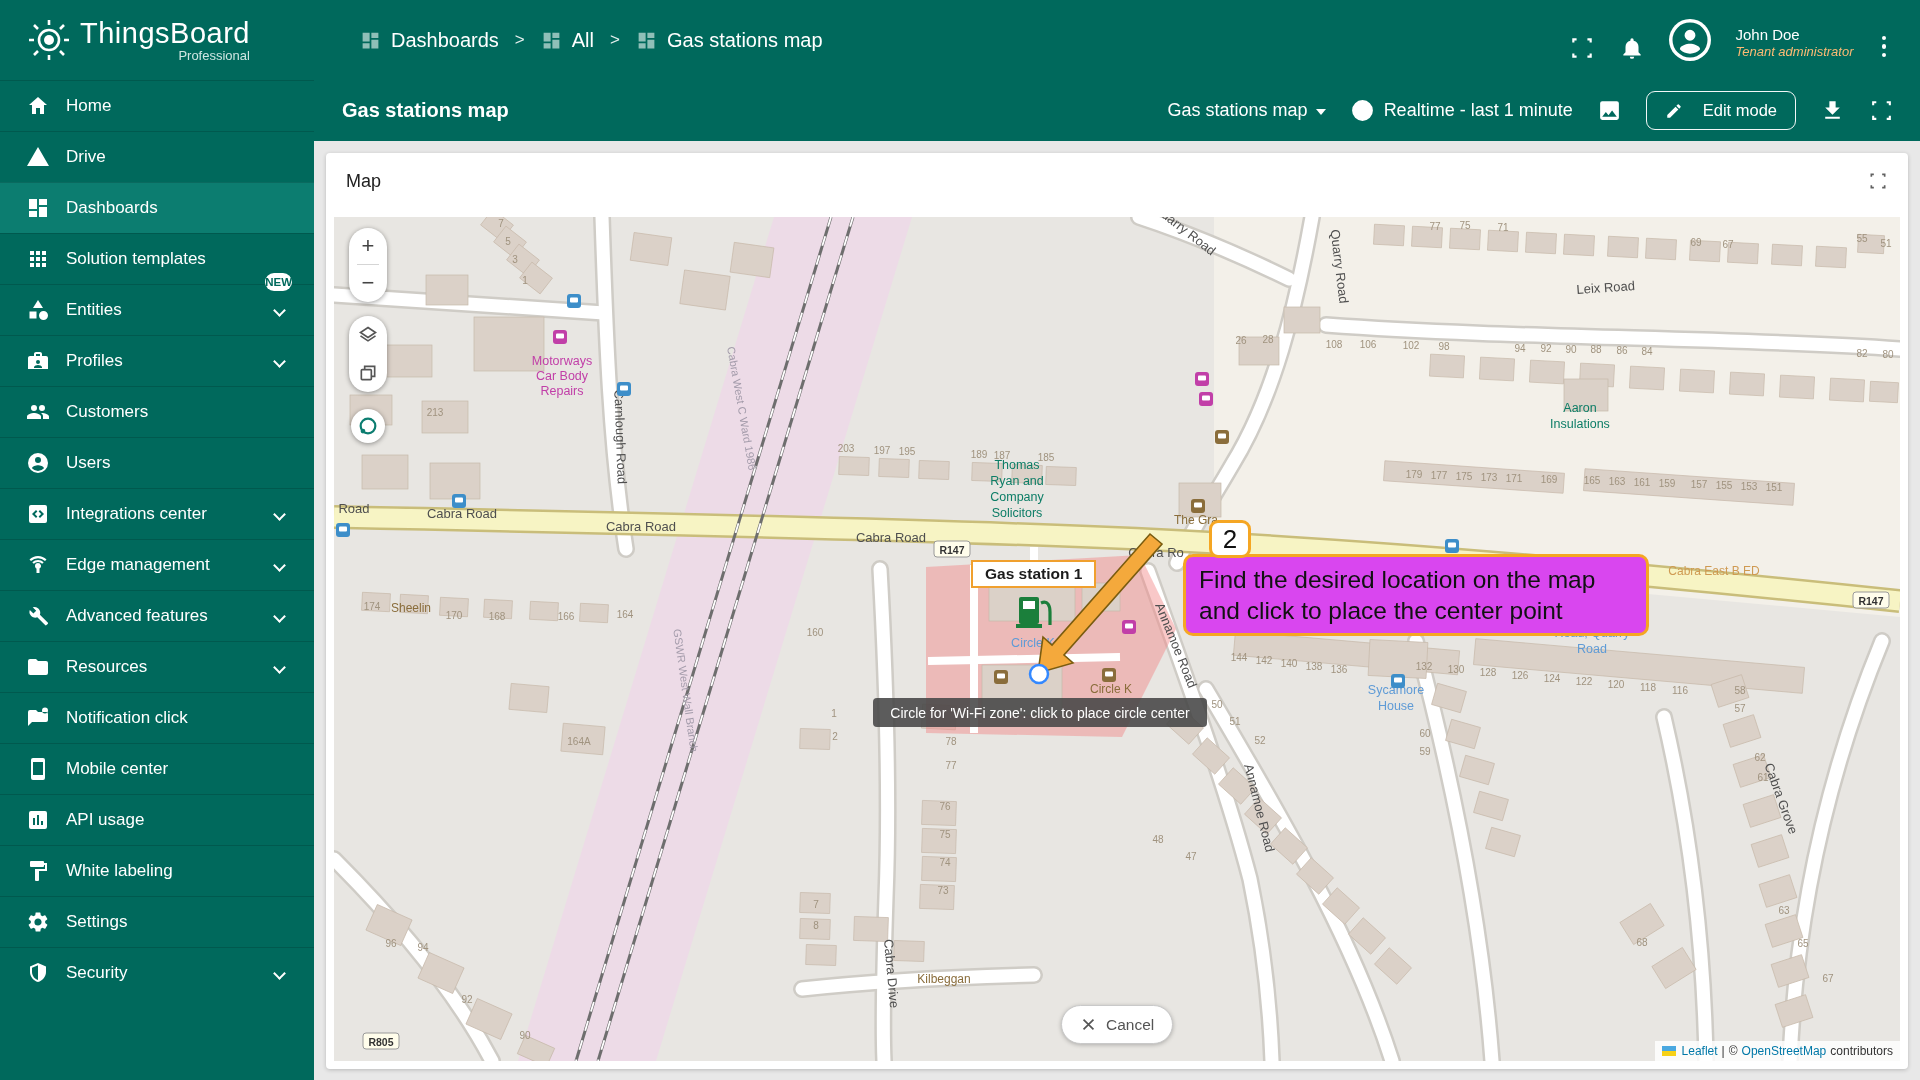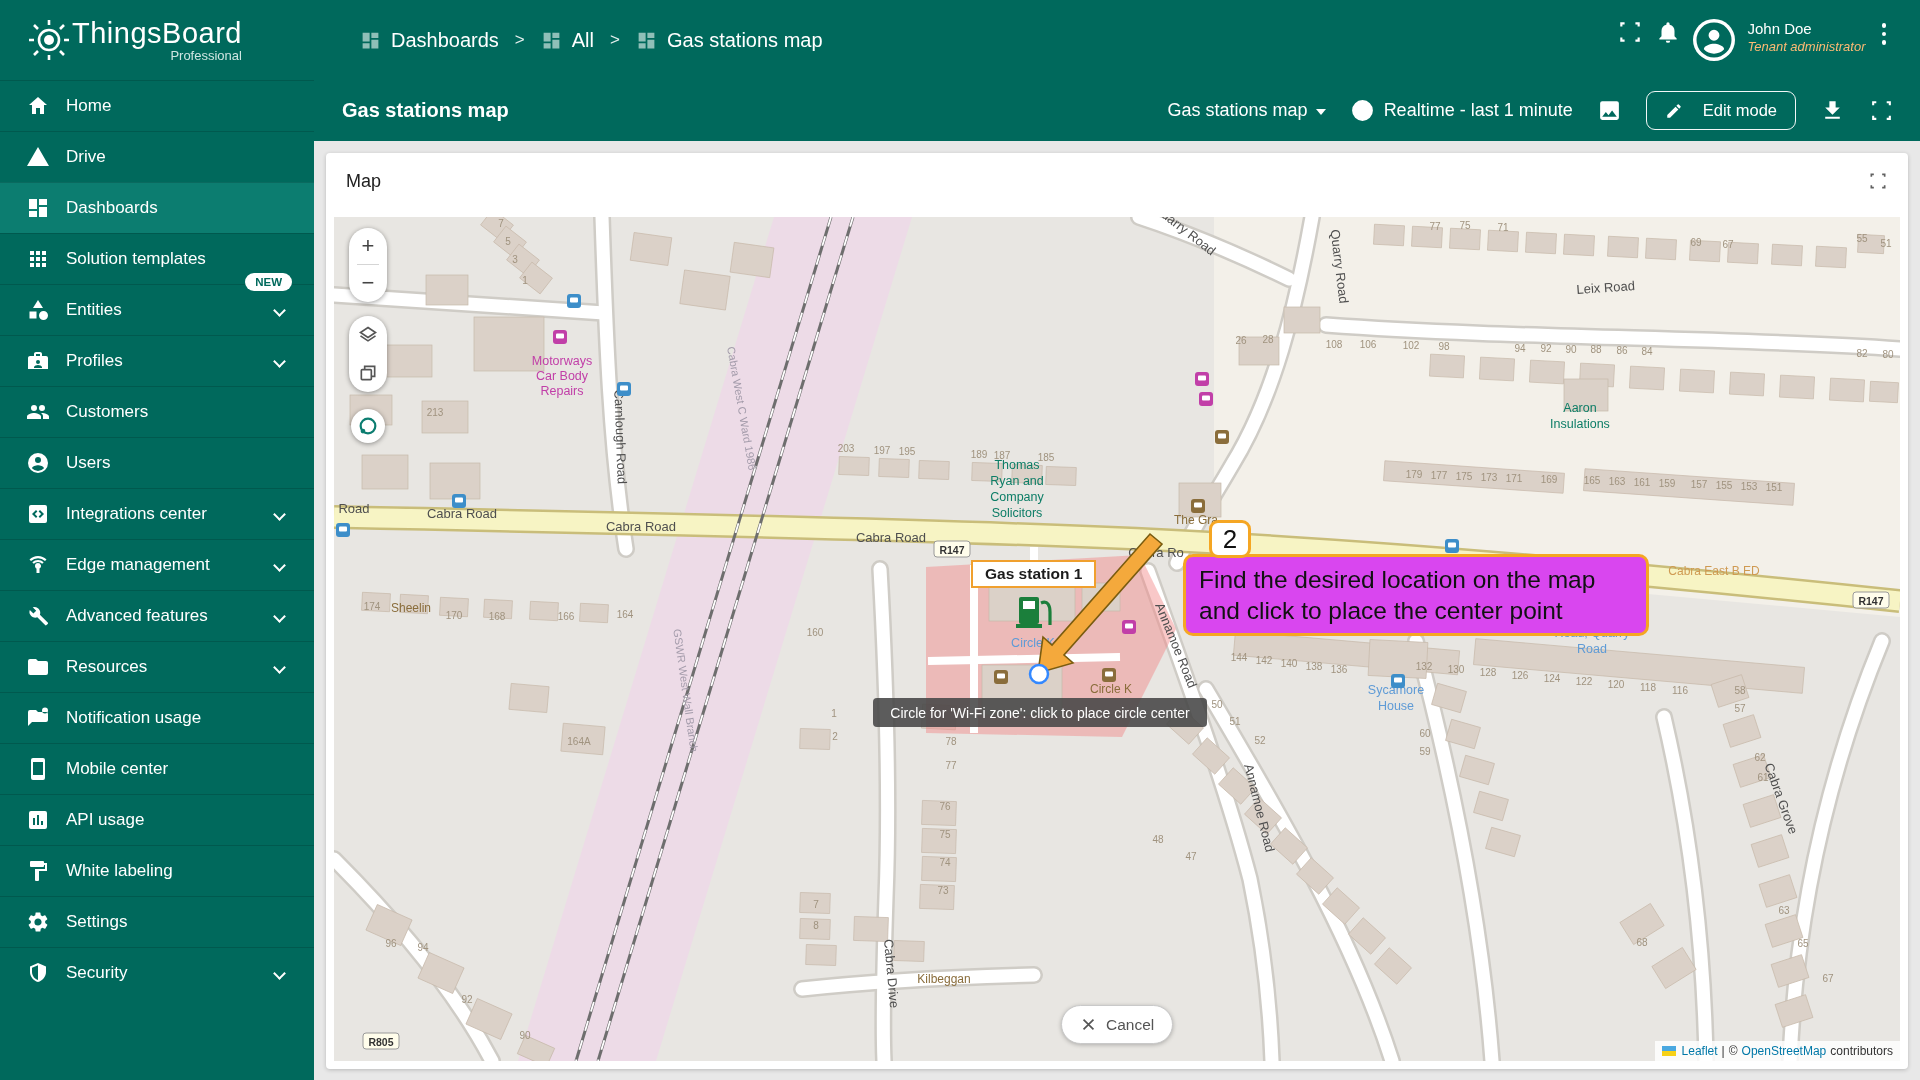--- a/index.html
+++ b/index.html
@@ -2,49 +2,49 @@
 <html><head>
 <meta charset="utf-8">
 <style>
   * { margin:0; padding:0; box-sizing:border-box; }
   html,body { width:1920px; height:1080px; overflow:hidden;
     font-family:"Liberation Sans", sans-serif; background:#e8e8e8; }
 
   
   .topbar { position:absolute; left:0; top:0; width:1920px; height:80px;
     background:#00695c; display:flex; align-items:center; color:#fff; z-index:30; }
-  .brand { display:flex; align-items:center; gap:0; padding-left:26px; width:300px; }
+  .brand { display:flex; align-items:center; gap:8px; padding-left:26px; width:300px; }
   .brand-text { display:flex; flex-direction:column; align-items:flex-end; }
   .brand-name { font-size:29px; font-weight:400; letter-spacing:.5px; }
   .brand-sub { font-size:13px; color:#cfe6e2; margin-top:-2px; }
   .breadcrumb { display:flex; align-items:center; gap:16px; margin-left:60px; font-size:20px; }
   .bc-item { display:flex; align-items:center; gap:10px; cursor:pointer; }
   .bc-ic svg { width:21px; height:21px; fill:#8fbfb8; display:block; }
   .bc-sep { color:rgba(255,255,255,.9); font-size:17px; }
-  .topbar-right { margin-left:auto; display:flex; align-items:flex-start; gap:12px; padding-right:30px; }
+  .topbar-right { margin-left:auto; display:flex; align-items:flex-end; gap:24px; padding-right:30px; }
   .tb-icon svg { width:26px; height:26px; fill:#fff; display:block; }
   .avatar { width:42px; height:42px; border-radius:50%; background:#fff; display:flex;
     align-items:center; justify-content:center; }
   .avatar svg { width:42px; height:42px; fill:#00695c; }
   .userblock { display:flex; flex-direction:column; line-height:1.3; }
   .user-name { font-size:15px; }
   .user-role { font-size:13px; color:#fdba74;font-style:italic; }
   .kebab { display:flex; flex-direction:column; gap:4px; padding:4px; }
   .kebab i { width:4.5px; height:4.5px; border-radius:50%; background:#fff; }
 
   
   .sidebar { position:absolute; left:0; top:80px; width:314px; height:1000px;
     background:#00695c; z-index:25; }
   .sb-item { height:51px; display:flex; align-items:center; padding-left:26px;
     color:#fff; font-size:17px; border-top:1px solid rgba(0,0,0,.15); cursor:pointer; }
   .sb-item.active { background:#0c7d70; }
   .sb-ic { width:24px; height:24px; margin-right:16px; flex:0 0 auto; }
   .sb-ic svg { width:24px; height:24px; fill:#fff; display:block; }
   .sb-badge { margin-left:auto; margin-right:22px; background:#fff; color:#00695c;
-    font-size:11.5px; font-weight:bold; padding:3px 10px; border-radius:10px;margin-top:45px; }
+    font-size:11.5px; font-weight:bold; padding:3px 0; border-radius:10px;margin-top:45px; }
   .sb-chev { width:9px; height:9px; border-right:2.5px solid #fff; border-bottom:2.5px solid #fff;
     transform:rotate(45deg); margin-left:auto; margin-right:30px; }
 
   
   .dash-toolbar { position:absolute; left:314px; top:80px; width:1606px; height:61px;
     background:#00695c; color:#fff; display:flex; align-items:center; z-index:20; }
   .dash-title { font-size:20px; font-weight:bold; margin-left:28px; }
   .dt-right { margin-left:auto; display:flex; align-items:center; gap:24px; padding-right:26px; }
   .dash-select { display:flex; align-items:center; gap:8px; font-size:18px; cursor:pointer; }
   .caret { width:0; height:0; border-left:5px solid transparent; border-right:5px solid transparent;
@@ -282,21 +282,21 @@
       </span>
       <span class="sb-label">Resources</span>
       <span class="sb-chev"></span>
     </div>
     <div class="sb-item">
       <span class="sb-ic">
         <svg viewBox="0 0 24 24">
           <path d="M20 6h-8l-2-2H4a2 2 0 0 0-2 2v14l4-4h14a2 2 0 0 0 2-2V8a2 2 0 0 0-2-2zM19 1.5a3 3 0 1 1 0 6 3 3 0 0 1 0-6z"></path>
         </svg>
       </span>
-      <span class="sb-label">Notification usage</span>
+      <span class="sb-label">Notification click</span>
     </div>
     <div class="sb-item">
       <span class="sb-ic">
         <svg viewBox="0 0 24 24">
           <path d="M17 1H7a2 2 0 0 0-2 2v18a2 2 0 0 0 2 2h10a2 2 0 0 0 2-2V3a2 2 0 0 0-2-2zm0 17H7V5h10v13z"></path>
         </svg>
       </span>
       <span class="sb-label">Mobile center</span>
     </div>
     <div class="sb-item">

